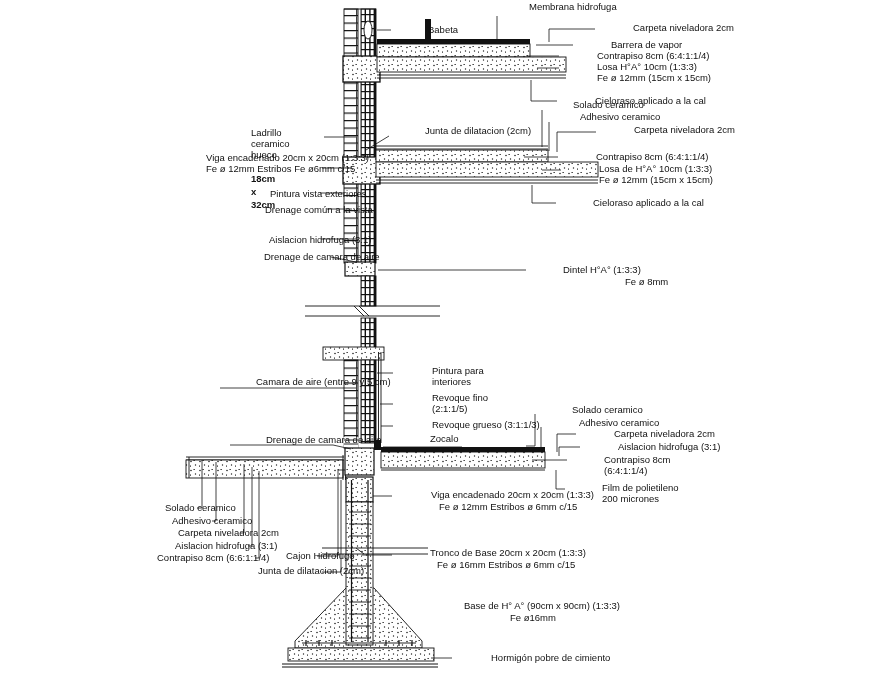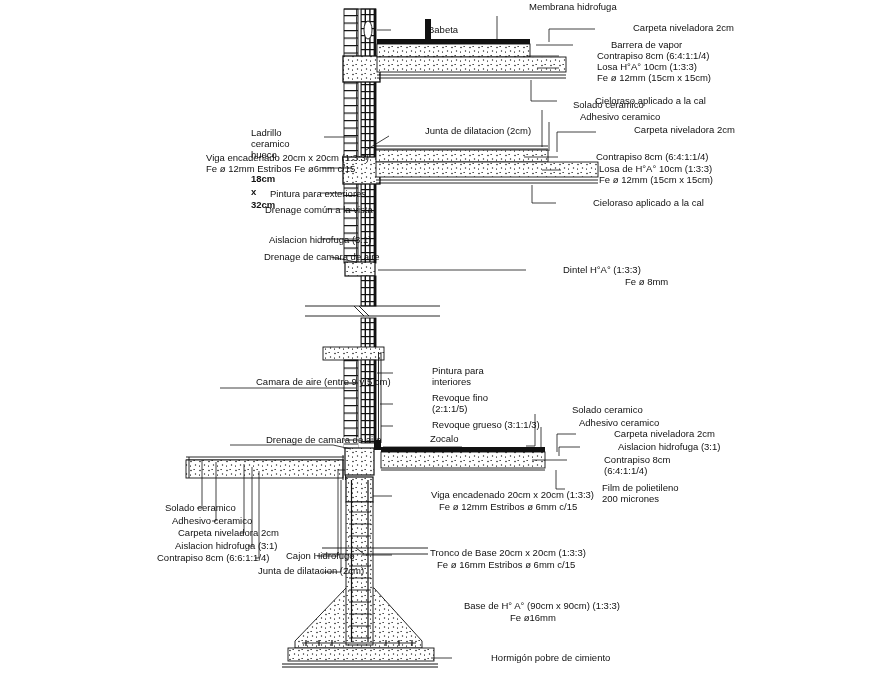--- a/index.html
+++ b/index.html
@@ -201,21 +201,21 @@
 
 <div class="lbl" style="left:215px;top:127px">Ladrillo
 ceramico
 hueco</div>
 <div class="lbl" style="left:170px;top:152px">Viga encadenado 20cm x 20cm (1:3:3)
 Fe ø 12mm Estribos Fe ø6mm c/15</div>
 <div class="lbl sp" style="left:215px;top:172px">18cm
 x
 32cm</div>
 <div class="lbl" style="left:389px;top:125px">Junta de dilatacion (2cm)</div>
-<div class="lbl" style="left:234px;top:188px">Pintura para exteriores</div>
+<div class="lbl" style="left:234px;top:188px">Pintura vista exteriores</div>
 <div class="lbl" style="left:229px;top:204px">Drenage común a la vista</div>
 <div class="lbl" style="left:233px;top:234px">Aislacion hidrofuga (3:1)</div>
 <div class="lbl" style="left:228px;top:251px">Drenage de camara de aire</div>
 <div class="lbl" style="left:527px;top:264px">Dintel H°A° (1:3:3)</div>
 <div class="lbl" style="left:589px;top:276px">Fe ø 8mm</div>
 
 <div class="lbl" style="left:220px;top:376px">Camara de aire (entre 9 y 5 cm)</div>
 <div class="lbl" style="left:396px;top:365px">Pintura para
 interiores</div>
 <div class="lbl" style="left:396px;top:392px">Revoque fino

